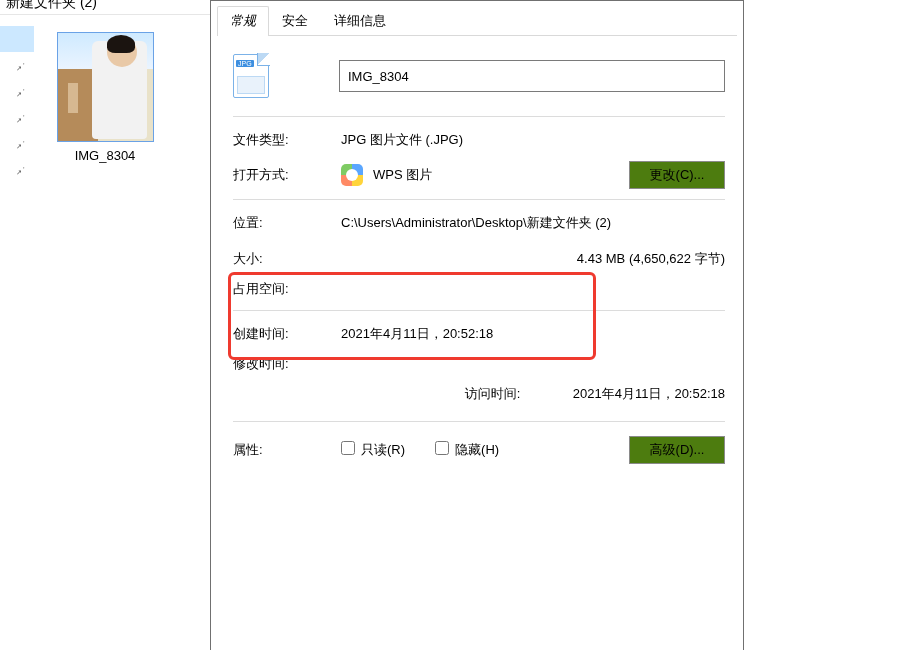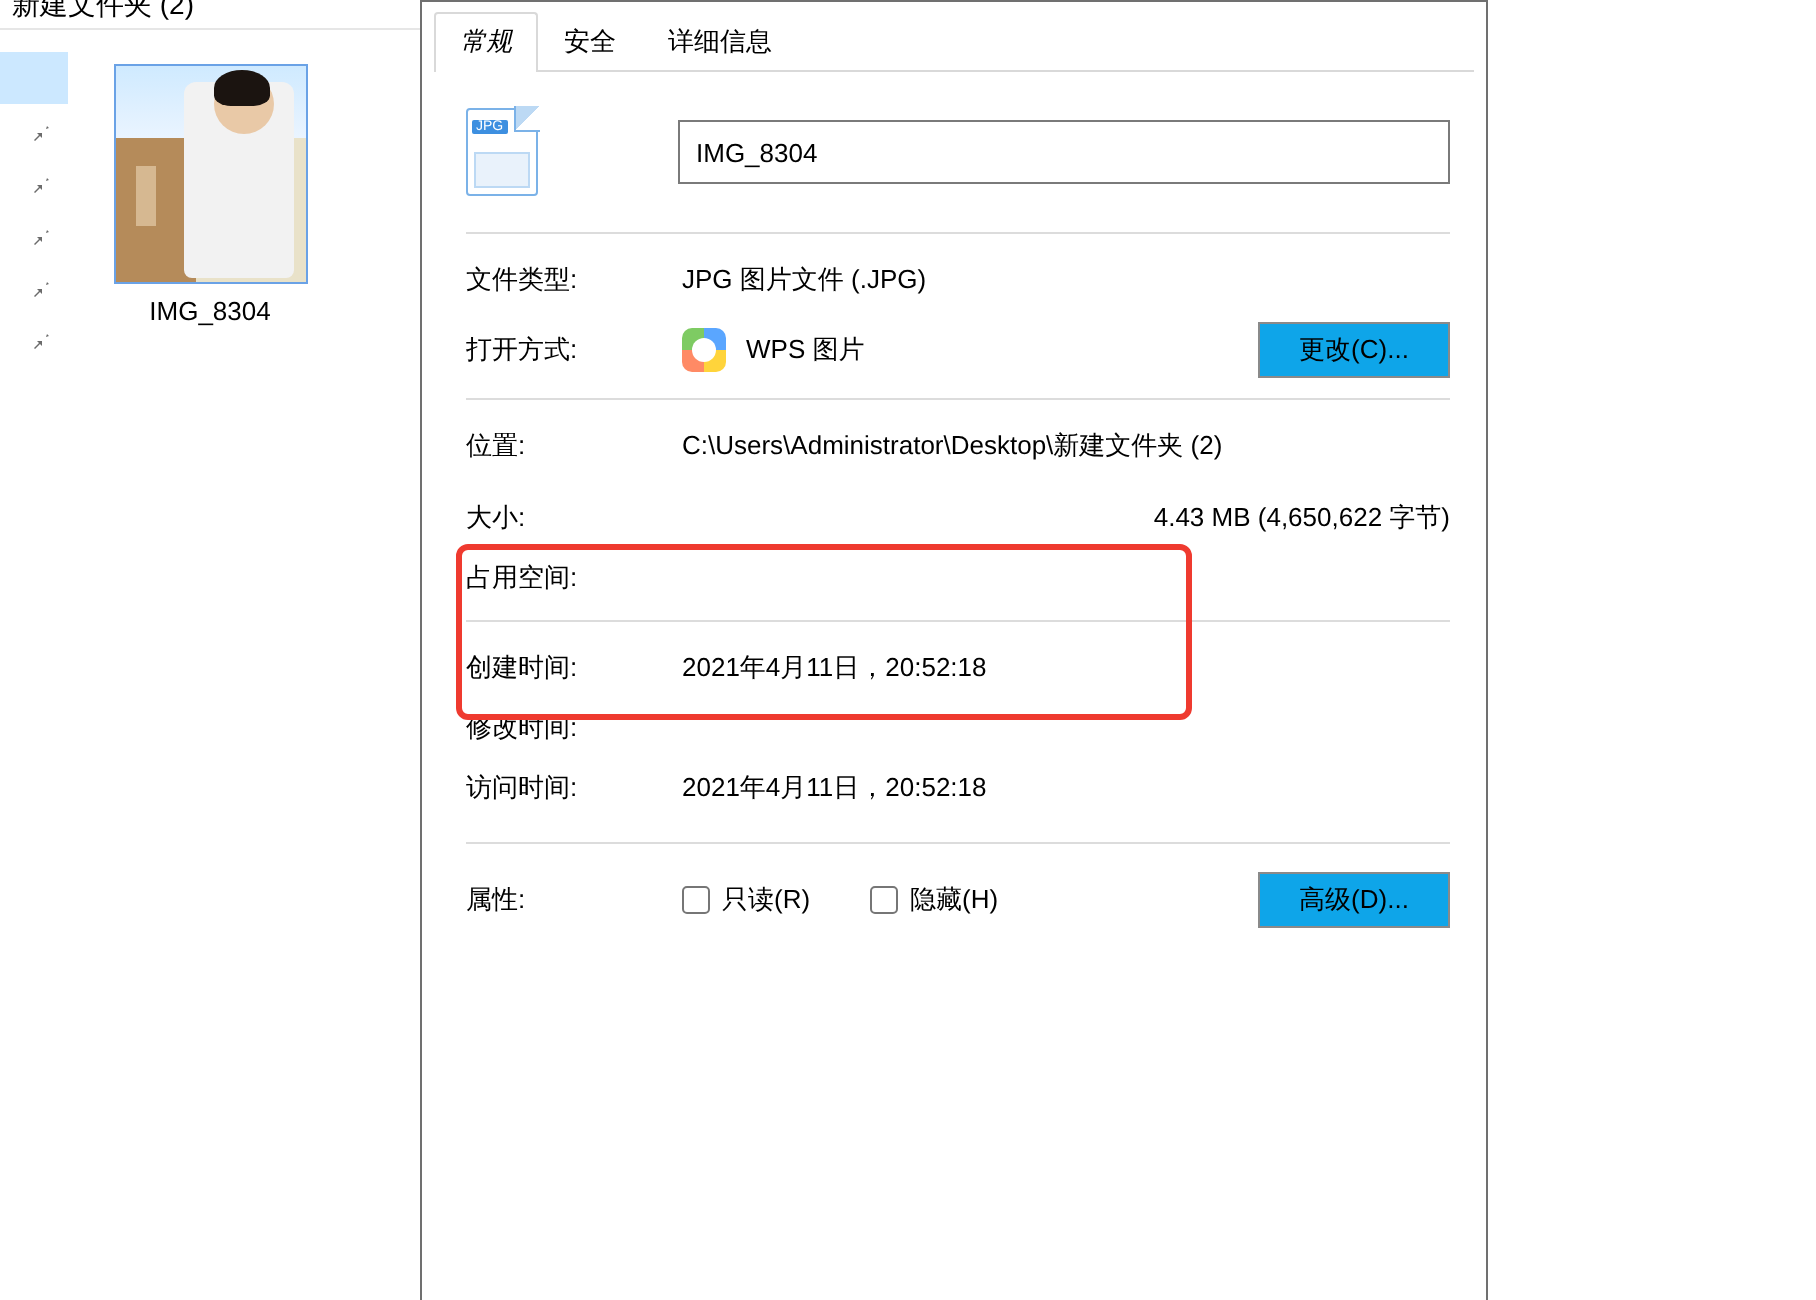--- a/index.html
+++ b/index.html
@@ -32,22 +32,22 @@
   .row .val{font-size:13px;}
   .hr{border:none;border-top:1px solid #dcdcdc;margin:10px 0 14px 0;}
   .file-icon{width:36px;height:44px;position:relative;margin-right:70px;}
   .file-icon .page{position:absolute;inset:0;background:#fff;border:1px solid #7bb2e8;border-radius:2px;}
   .file-icon .fold{position:absolute;right:-1px;top:-1px;width:12px;height:12px;background:linear-gradient(135deg,#bcd9f4 50%,#fff 50%);border-left:1px solid #7bb2e8;border-bottom:1px solid #7bb2e8;}
   .file-icon .badge{position:absolute;left:3px;top:6px;font-size:7px;background:#3d8fe0;color:#fff;padding:0 2px;border-radius:1px;}
   .file-icon .pic{position:absolute;left:4px;bottom:4px;right:4px;height:16px;background:#e9f2fb;border:1px solid #bcd9f4;}
   .name-input{flex:1;height:30px;border:1px solid #7a7a7a;padding:0 8px;font-size:13px;outline:none;}
   .app-icon{width:22px;height:22px;margin-right:10px;border-radius:5px;background:conic-gradient(#5aa6ff 0 90deg,#ffd43b 90deg 180deg,#ff8a65 180deg 270deg,#7ecb63 270deg 360deg);position:relative;}
   .app-icon::after{content:"";position:absolute;inset:5px;background:#fff;border-radius:50%;}
-  .btn{min-width:96px;height:28px;border:1px solid #8a8a8a;background:#0ea5e9;font-size:13px;padding:0 12px;cursor:default;}
-  .chk{display:flex;align-items:center;margin-right:30px;}
+  .btn{min-width:96px;height:28px;border:1px solid #8a8a8a;background:#4d7c0f;font-size:13px;padding:0 12px;cursor:default;}
+  .chk{display:flex;align-items:flex-start;margin-right:30px;}
   .chk input{width:14px;height:14px;margin:0 6px 0 0;}
   .redbox{position:absolute;border:3px solid #ef3a2f;border-radius:6px;pointer-events:none;}
 </style>
 </head>
 <body>
 <div class="stage">
 
 <div class="explorer-title">新建文件夹 (2)</div>
 <div class="left-sep"></div>
 <div class="nav-col">
@@ -146,21 +146,21 @@
     </div>
     <hr class="hr">
 
     <div class="row">
       <div class="lab">创建时间:</div>
       <div class="val">2021年4月11日，20:52:18</div>
     </div>
     <div class="row">
       <div class="lab">修改时间:</div>
     </div>
-    <div class="row" style="margin-bottom:18px;">
+    <div class="row" style="margin-bottom:18px;justify-content:flex-end;">
       <div class="lab">访问时间:</div>
       <div class="val">2021年4月11日，20:52:18</div>
     </div>
     <hr class="hr">
 
     <div class="row">
       <div class="lab">属性:</div>
       <div style="display:flex;align-items:center;flex:1;">
         <label class="chk">
           <input type="checkbox" style="">

